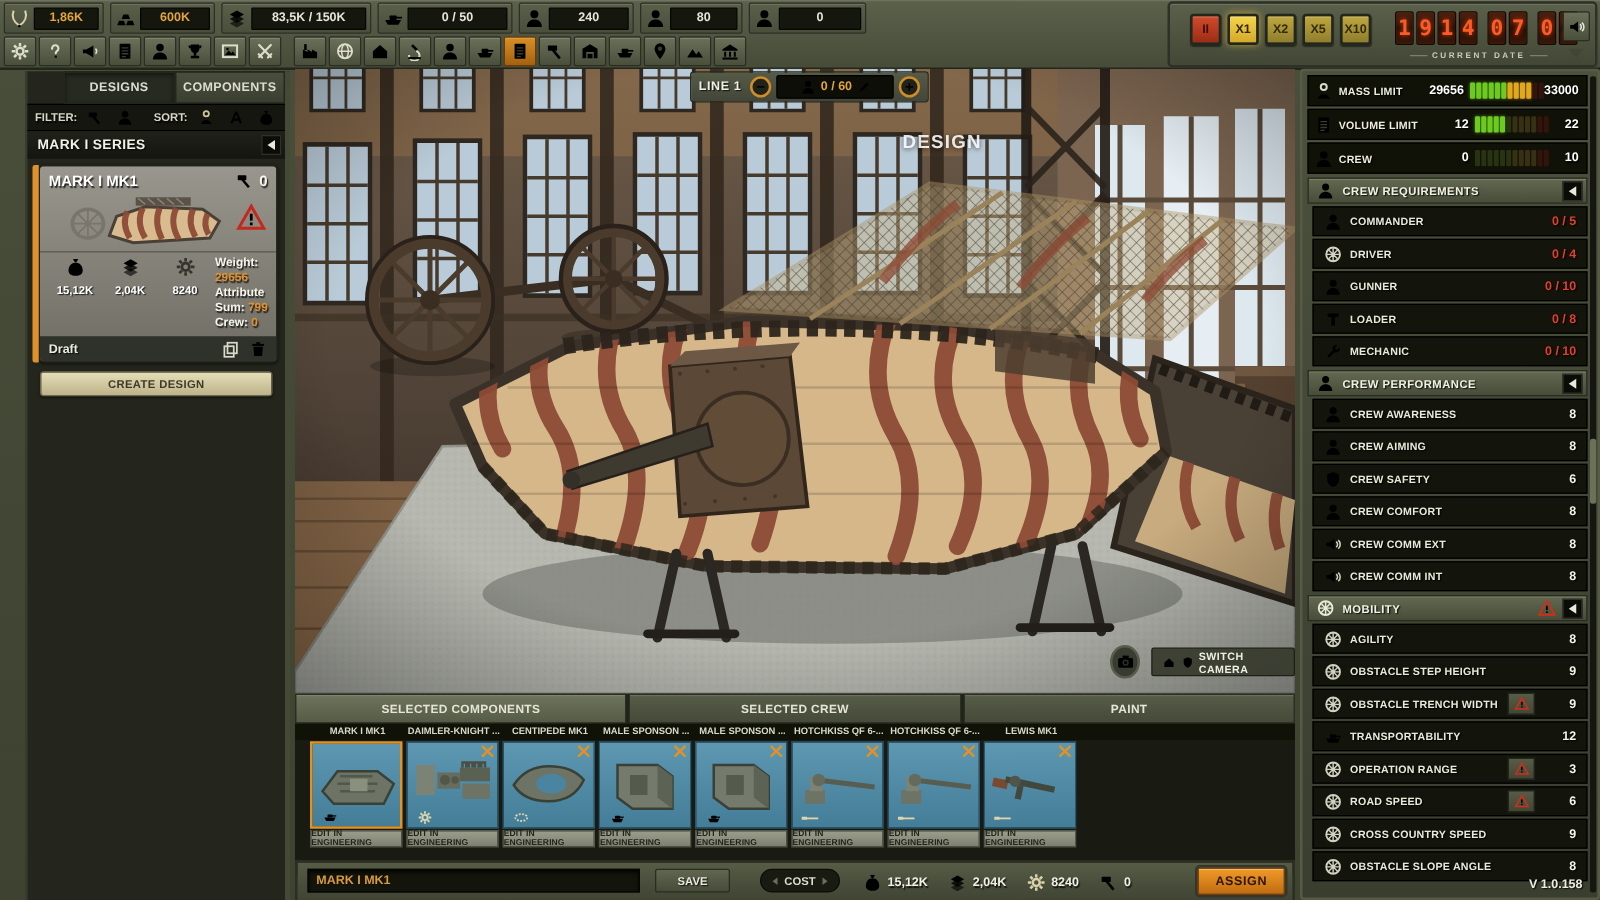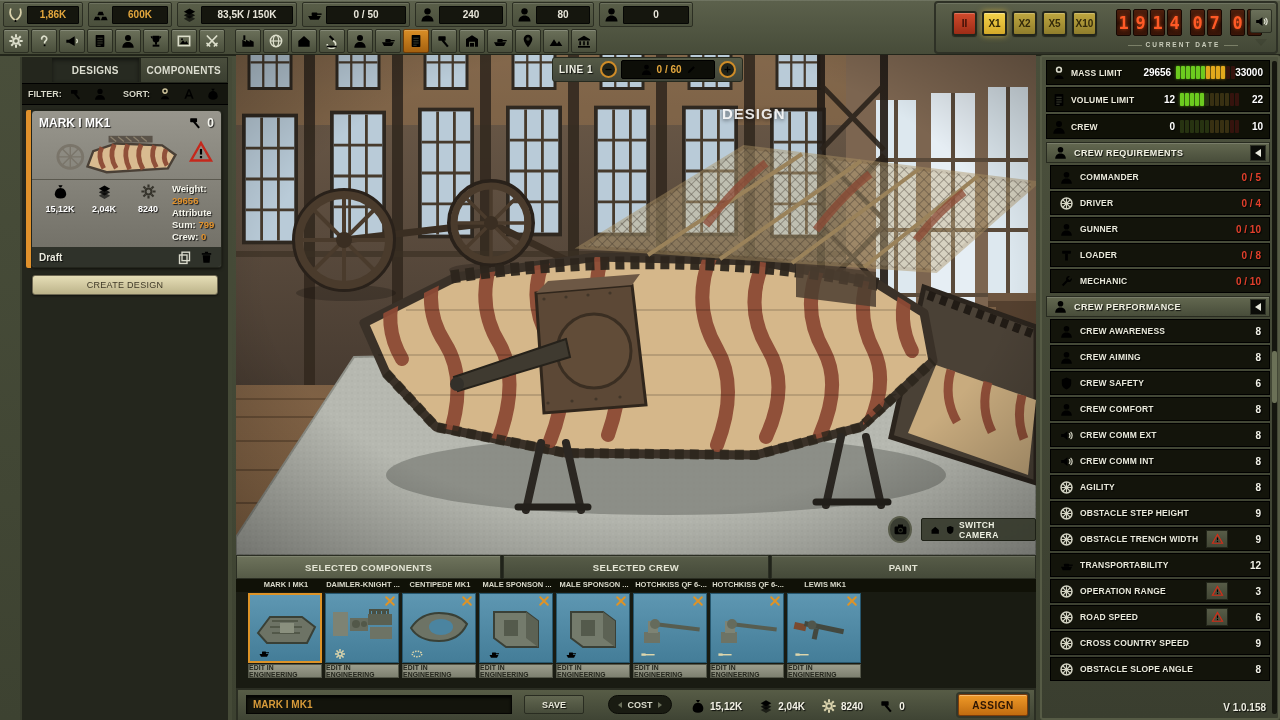--- a/index.html
+++ b/index.html
@@ -96,21 +96,21 @@
   .dc-res svg { width:19px; height:17px; color:#35332b; }
   .dc-res div { font-size:9px; font-weight:bold; color:#fff; }
   .dc-attrs { flex:1; padding-left:2px; font-size:9.5px; font-weight:bold; color:#f6f6ec; line-height:12px; }
   .dc-attrs b { color:#e0912c; font-weight:bold; }
   .dc-draft { height:20px; background:#2f322a; display:flex; align-items:center; padding:0 7px; gap:7px; }
   .dc-draft .s { flex:1; font-size:10px; font-weight:bold; color:#eaeade; }
   .dc-draft svg { width:15px; height:15px; }
   .create-btn { margin:7px 10px; height:20px; border-radius:3px;
     background:linear-gradient(#e6deb7,#bcb38a); border:1px solid #6e6852;
     display:flex; align-items:center; justify-content:center;
-    font-size:9px; font-weight:normal; color:#3f3927; letter-spacing:.3px; box-shadow:0 1px 2px rgba(0,0,0,.5); }
+    font-size:9px; font-weight:bold; color:#3f3927; letter-spacing:.3px; box-shadow:0 1px 2px rgba(0,0,0,.5); }
 
   
   .viewport { position:absolute; left:236px; top:55px; width:800px; height:500px; overflow:hidden;
     box-shadow:inset 0 0 40px rgba(0,0,0,.45); }
   .scene { position:absolute; inset:0; width:100%; height:100%; display:block; }
   .line-cluster { position:absolute; left:316px; top:2px; height:25px; display:flex; align-items:center; gap:4px;
     background:linear-gradient(#565b47,#42463a); border:1px solid #262a1f; border-radius:3px; padding:0 6px; }
   .line-label { font-size:10px; font-weight:bold; color:#f0f0e4; letter-spacing:.5px; margin-right:3px; }
   .round-btn { width:17px; height:17px; border-radius:50%; background:#20231a; border:2px solid #cf8c28;
     display:flex; align-items:center; justify-content:center; color:#cf8c28; }
@@ -609,20 +609,26 @@
           <svg>
             <use href="#sym-alpha"></use>
           </svg>
         </span>
       <span class="mini-btn">
           <svg>
             <use href="#sym-moneybag"></use>
           </svg>
         </span>
     </div>
+    <div class="lp-series">
+      <span class="t ts">MARK I SERIES</span>
+      <span class="collapse-box">
+          <span class="tri-left"></span>
+        </span>
+    </div>
 
     <div class="card-wrap">
       <div class="sel-stripe"></div>
       <div class="design-card">
         <div class="dc-title-row">
           <span class="dc-title ts">MARK I MK1</span>
           <span class="dc-prod">
             <svg>
                 <use href="#sym-hammer"></use>
               </svg>
@@ -1072,20 +1078,32 @@
       <span class="val ts">8</span>
     </div>
     <div class="stat-row">
       <svg class="ic">
           <use href="#sym-speaker"></use>
         </svg>
       <span class="lbl ts">CREW COMM INT</span>
       <span class="val ts">8</span>
     </div>
 
+    <div class="sec-head">
+      <svg class="ic">
+          <use href="#sym-wheel"></use>
+        </svg>
+      <span class="t ts">MOBILITY</span>
+      <svg class="w">
+          <use href="#sym-warn-o"></use>
+        </svg>
+      <span class="collapse-box">
+          <span class="tri-left"></span>
+        </span>
+    </div>
     <div class="stat-row">
       <svg class="ic">
           <use href="#sym-wheel"></use>
         </svg>
       <span class="lbl ts">AGILITY</span>
       <span class="val ts">8</span>
     </div>
     <div class="stat-row">
       <svg class="ic">
           <use href="#sym-wheel"></use>

